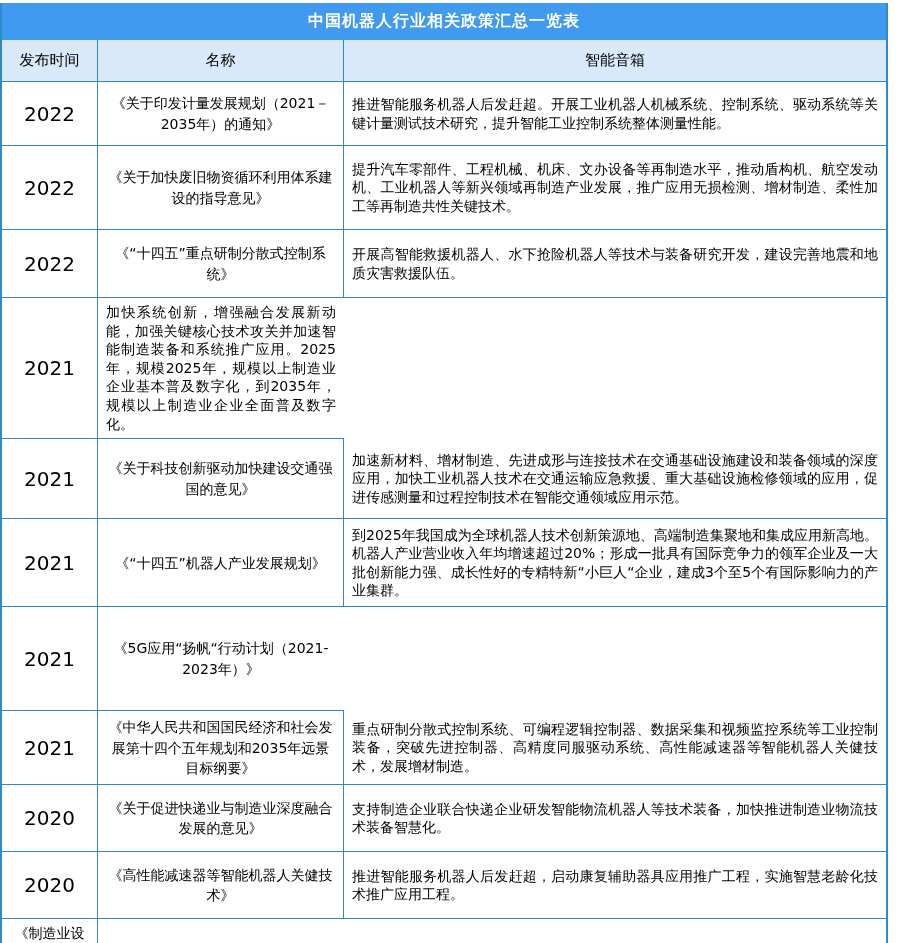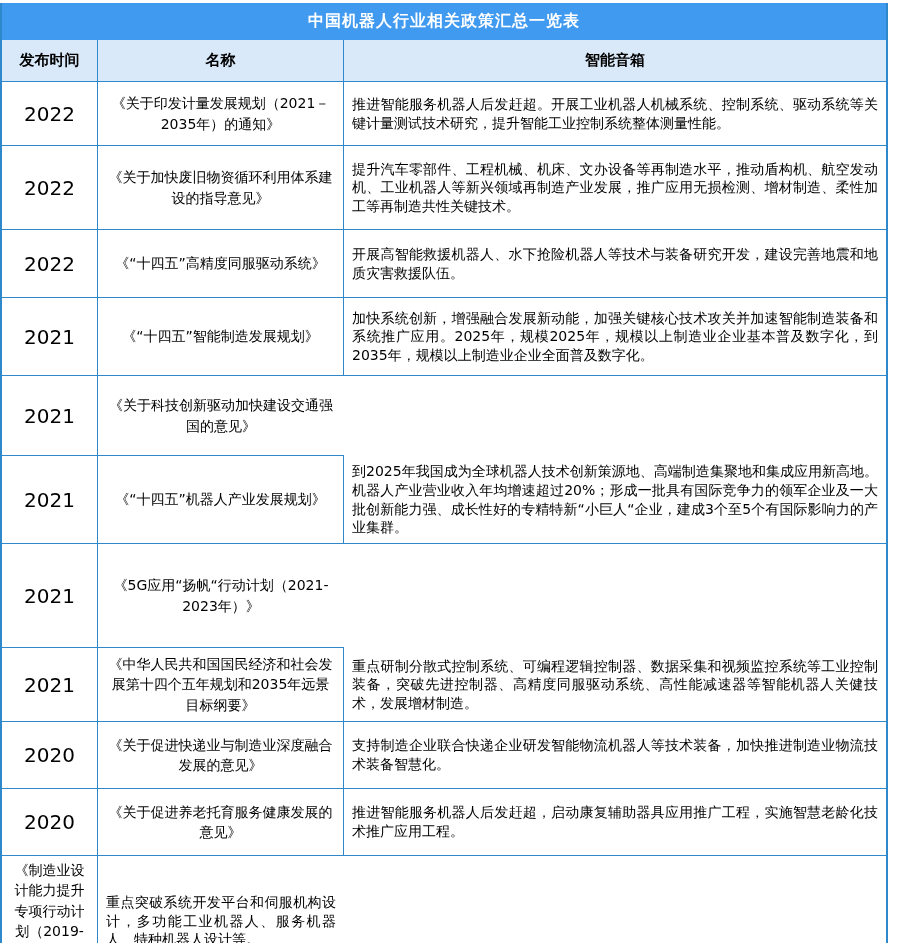--- a/index.html
+++ b/index.html
@@ -37,21 +37,21 @@
   .cell{
     border-right:1.5px solid var(--border);
     border-bottom:1.5px solid var(--border);
     display:flex;align-items:center;justify-content:center;
     padding:4px 6px;
   }
   .cell:last-child{border-right:none;}
   .thead .cell{
     background:var(--header-bg);
     min-height:42px;
-    font-size:15px;font-weight:bold;
+    font-size:15px;font-weight:normal;
     text-align:center;
   }
   .row .year{
     font-size:20px;
     text-align:center;
   }
   .row .name{
     font-size:14px;
     text-align:center;
     padding:4px 10px;
@@ -84,33 +84,33 @@
   </div>
 
   <div class="grid row" style="min-height: 84px;">
     <div class="cell year">2022</div>
     <div class="cell name">《关于加快废旧物资循环利用体系建设的指导意见》</div>
     <div class="cell content">提升汽车零部件、工程机械、机床、文办设备等再制造水平，推动盾构机、航空发动机、工业机器人等新兴领域再制造产业发展，推广应用无损检测、增材制造、柔性加工等再制造共性关键技术。</div>
   </div>
 
   <div class="grid row" style="min-height: 68px;">
     <div class="cell year">2022</div>
-    <div class="cell name">《“十四五”高精度同服驱动系统》</div>
+    <div class="cell name">《“十四五”重点研制分散式控制系统》</div>
     <div class="cell content">开展高智能救援机器人、水下抢险机器人等技术与装备研究开发，建设完善地震和地质灾害救援队伍。</div>
   </div>
 
   <div class="grid row" style="min-height: 78px;">
     <div class="cell year">2021</div>
-    <div class="cell name">《“十四五”智能制造发展规划》</div>
     <div class="cell content">加快系统创新，增强融合发展新动能，加强关键核心技术攻关并加速智能制造装备和系统推广应用。2025年，规模2025年，规模以上制造业企业基本普及数字化，到2035年，规模以上制造业企业全面普及数字化。</div>
   </div>
 
   <div class="grid row" style="min-height: 80px;">
     <div class="cell year">2021</div>
     <div class="cell name">《关于科技创新驱动加快建设交通强国的意见》</div>
+    <div class="cell content">加速新材料、增材制造、先进成形与连接技术在交通基础设施建设和装备领域的深度应用，加快工业机器人技术在交通运输应急救援、重大基础设施检修领域的应用，促进传感测量和过程控制技术在智能交通领域应用示范。</div>
   </div>
 
   <div class="grid row" style="min-height: 88px;">
     <div class="cell year">2021</div>
     <div class="cell name">《“十四五”机器人产业发展规划》</div>
     <div class="cell content">到2025年我国成为全球机器人技术创新策源地、高端制造集聚地和集成应用新高地。机器人产业营业收入年均增速超过20%；形成一批具有国际竞争力的领军企业及一大批创新能力强、成长性好的专精特新“小巨人“企业，建成3个至5个有国际影响力的产业集群。</div>
   </div>
 
   <div class="grid row" style="min-height: 104px;">
     <div class="cell year">2021</div>
@@ -124,21 +124,21 @@
   </div>
 
   <div class="grid row" style="min-height: 67px;">
     <div class="cell year">2020</div>
     <div class="cell name">《关于促进快递业与制造业深度融合发展的意见》</div>
     <div class="cell content">支持制造企业联合快递企业研发智能物流机器人等技术装备，加快推进制造业物流技术装备智慧化。</div>
   </div>
 
   <div class="grid row" style="min-height: 67px;">
     <div class="cell year">2020</div>
-    <div class="cell name">《关于促进养老托育服务健康发展的意见》</div>
+    <div class="cell name">《高性能减速器等智能机器人关健技术》</div>
     <div class="cell content">推进智能服务机器人后发赶超，启动康复辅助器具应用推广工程，实施智慧老龄化技术推广应用工程。</div>
   </div>
 
   <div class="grid row" style="min-height: 82px;">
     <div class="cell name">《制造业设计能力提升专项行动计划（2019-2022年）》</div>
     <div class="cell content">重点突破系统开发平台和伺服机构设计，多功能工业机器人、服务机器人、特种机器人设计等。</div>
   </div>
 </div>
 </div>
 

